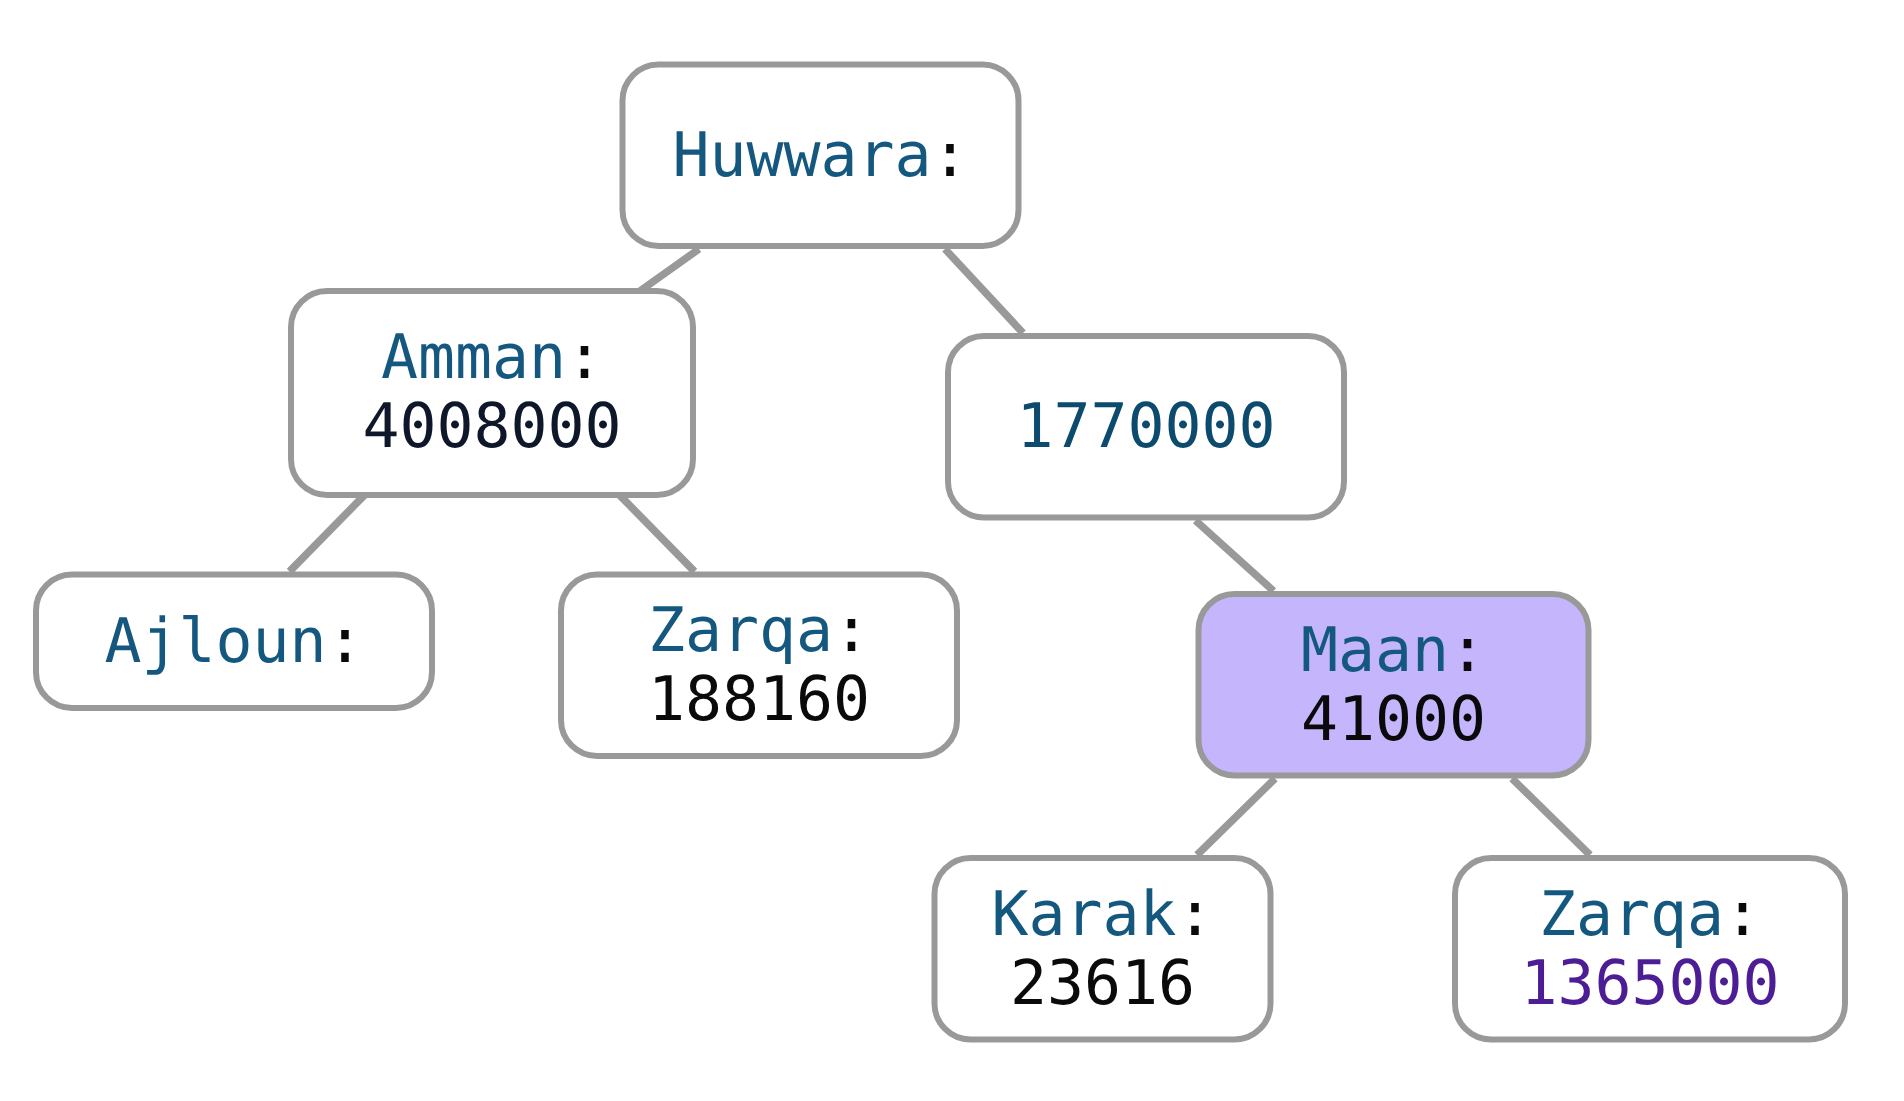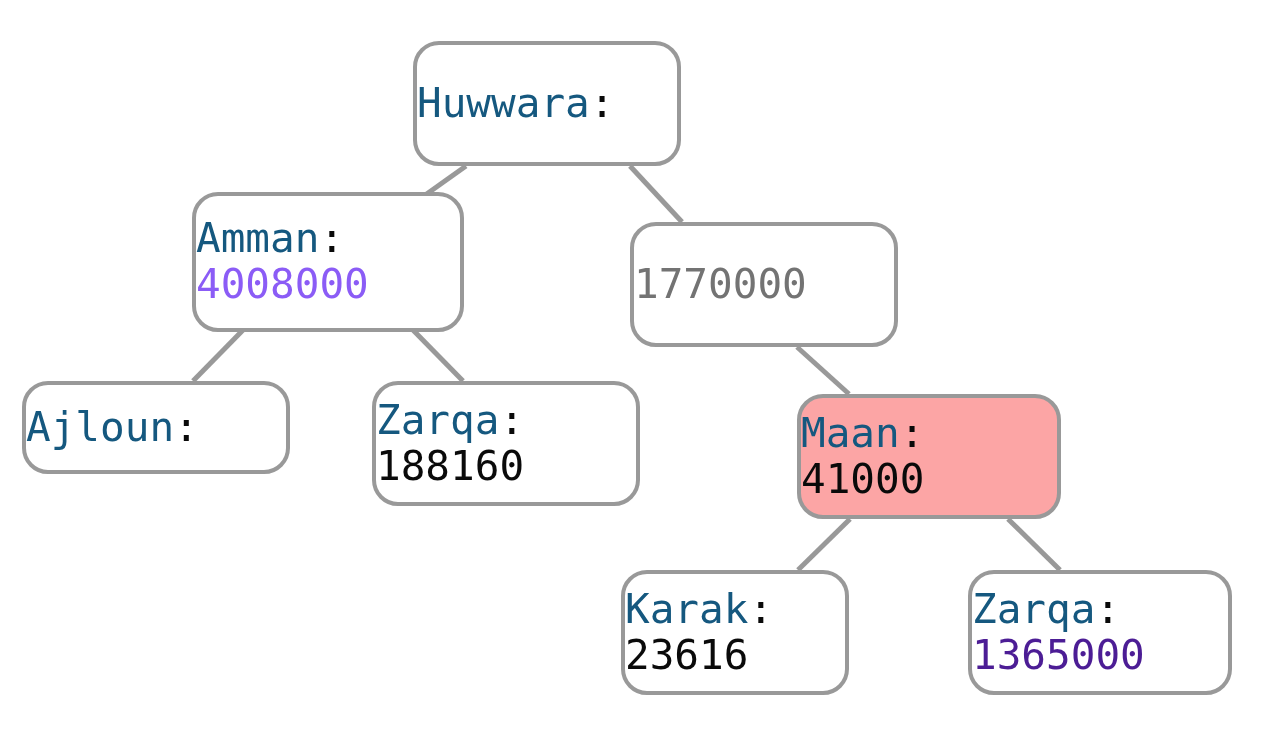--- a/index.html
+++ b/index.html
@@ -26,21 +26,21 @@
     pointer-events: none;
   }
   .node {
     position: absolute;
     box-sizing: border-box;
     background: #ffffff;
     border: 4px solid #999999;
     border-radius: 26px;
     display: flex;
     flex-direction: column;
-    align-items: flex-start;
+    align-items: center;
     justify-content: center;
     z-index: 2;
   }
   .node-key {
     font-family: "DejaVu Sans Mono", "Liberation Mono", monospace;
     font-size: 41px;
     line-height: 1.12;
     letter-spacing: 0px;
     color: #15587f;
     white-space: pre;
@@ -68,33 +68,33 @@
       <line x1="797" y1="347" x2="849" y2="394" stroke="#999999" stroke-width="5" stroke-linecap="butt"></line>
       <line x1="850" y1="519" x2="798" y2="570" stroke="#999999" stroke-width="5" stroke-linecap="butt"></line>
       <line x1="1008" y1="519" x2="1060" y2="570" stroke="#999999" stroke-width="5" stroke-linecap="butt"></line>
     </svg>
   <div id="node-layer">
       <div class="node" style="left: 413px; top: 41px; width: 268px; height: 125px; border-color: rgb(153, 153, 153); background: rgb(255, 255, 255); border-width: 4px; border-radius: 26px;">
         <div class="node-key" style="color: rgb(21, 88, 127);"><span>Huwwara</span><span class="colon" style="color: rgb(10, 10, 10);">:</span></div>
       </div>
       <div class="node" style="left: 192px; top: 192px; width: 272px; height: 140px; border-color: rgb(153, 153, 153); background: rgb(255, 255, 255); border-width: 4px; border-radius: 26px;">
         <div class="node-key" style="color: rgb(21, 88, 127);"><span>Amman</span><span class="colon" style="color: rgb(10, 10, 10);">:</span></div>
-        <div class="node-value" style="color: #8b5cf6;">4008000</div>
+        <div class="node-value" style="color: #0f172a;">4008000</div>
       </div>
       <div class="node" style="left: 630px; top: 222px; width: 268px; height: 125px; border-color: rgb(153, 153, 153); background: rgb(255, 255, 255); border-width: 4px; border-radius: 26px;">
-        <div class="node-value" style="color: #737373;">1770000</div>
+        <div class="node-value" style="color: #0c4a6e;">1770000</div>
       </div>
       <div class="node" style="left: 22px; top: 381px; width: 268px; height: 93px; border-color: rgb(153, 153, 153); background: rgb(255, 255, 255); border-width: 4px; border-radius: 26px;">
         <div class="node-key" style="color: rgb(21, 88, 127);"><span>Ajloun</span><span class="colon" style="color: rgb(10, 10, 10);">:</span></div>
       </div>
       <div class="node" style="left: 372px; top: 381px; width: 268px; height: 125px; border-color: rgb(153, 153, 153); background: rgb(255, 255, 255); border-width: 4px; border-radius: 26px;">
         <div class="node-key" style="color: rgb(21, 88, 127);"><span>Zarqa</span><span class="colon" style="color: rgb(10, 10, 10);">:</span></div>
         <div class="node-value" style="color: rgb(10, 10, 10);">188160</div>
       </div>
-      <div class="node" style="left: 797px; top: 394px; width: 264px; height: 125px; border-color: rgb(153, 153, 153); background: #fca5a5; border-width: 4px; border-radius: 26px;">
+      <div class="node" style="left: 797px; top: 394px; width: 264px; height: 125px; border-color: rgb(153, 153, 153); background: #c4b5fd; border-width: 4px; border-radius: 26px;">
         <div class="node-key" style="color: rgb(21, 88, 127);"><span>Maan</span><span class="colon" style="color: rgb(10, 10, 10);">:</span></div>
         <div class="node-value" style="color: rgb(10, 10, 10);">41000</div>
       </div>
       <div class="node" style="left: 621px; top: 570px; width: 228px; height: 125px; border-color: rgb(153, 153, 153); background: rgb(255, 255, 255); border-width: 4px; border-radius: 26px;">
         <div class="node-key" style="color: rgb(21, 88, 127);"><span>Karak</span><span class="colon" style="color: rgb(10, 10, 10);">:</span></div>
         <div class="node-value" style="color: rgb(10, 10, 10);">23616</div>
       </div>
       <div class="node" style="left: 968px; top: 570px; width: 264px; height: 125px; border-color: rgb(153, 153, 153); background: rgb(255, 255, 255); border-width: 4px; border-radius: 26px;">
         <div class="node-key" style="color: rgb(21, 88, 127);"><span>Zarqa</span><span class="colon" style="color: rgb(10, 10, 10);">:</span></div>
         <div class="node-value" style="color: #4c1d95;">1365000</div>

